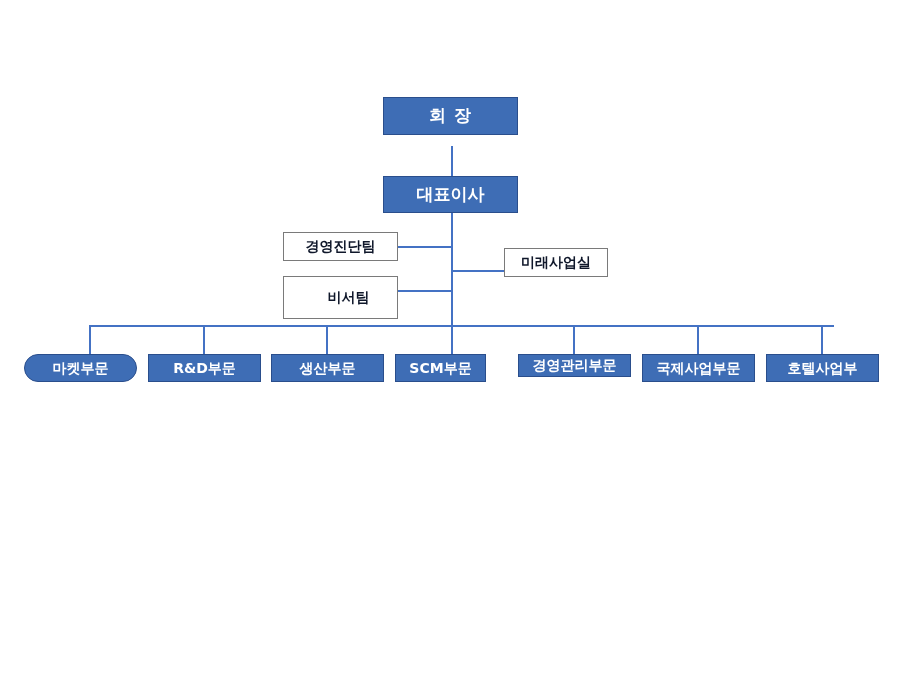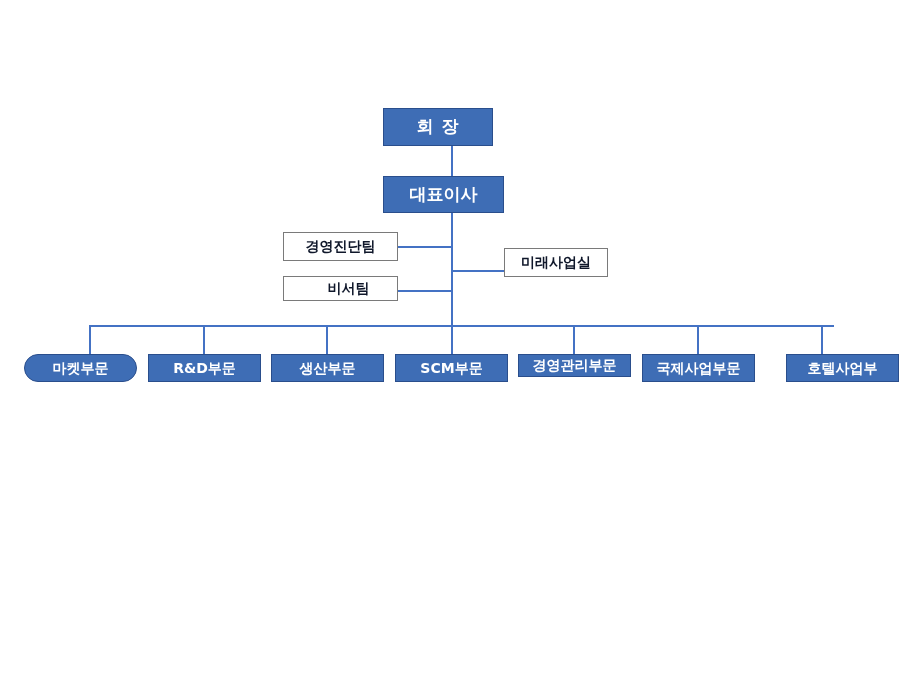--- a/index.html
+++ b/index.html
@@ -71,61 +71,61 @@
   <div class="conn h" style="left:90px; top:325px; width:744px;"></div>
 
   <div class="conn v" style="left:89px; top:325px; height:29px;"></div>
   <div class="conn v" style="left:203px; top:325px; height:29px;"></div>
   <div class="conn v" style="left:326px; top:325px; height:29px;"></div>
   <div class="conn v" style="left:451px; top:325px; height:29px;"></div>
   <div class="conn v" style="left:573px; top:325px; height:29px;"></div>
   <div class="conn v" style="left:697px; top:325px; height:29px;"></div>
   <div class="conn v" style="left:821px; top:325px; height:29px;"></div>
 
-  <div class="node blue" style="left:383px; top:108px; width:110px; height:38px; font-size:17px; letter-spacing:1px;">
+  <div class="node blue" style="left:383px; top:97px; width:135px; height:38px; font-size:17px; letter-spacing:1px;">
     <span class="node-label">회 장</span>
   </div>
 
-  <div class="node blue" style="left:383px; top:176px; width:121px; height:37px; font-size:17px;">
+  <div class="node blue" style="left:383px; top:176px; width:135px; height:37px; font-size:17px;">
     <span class="node-label">대표이사</span>
   </div>
 
   <div class="node white" style="left:283px; top:232px; width:115px; height:29px; font-size:14px;">
     <span class="node-label">경영진단팀</span>
   </div>
 
-  <div class="node white" style="left:283px; top:276px; width:115px; height:25px; font-size:14px;padding-left:16px;">
+  <div class="node white" style="left:283px; top:276px; width:115px; height:43px; font-size:14px;padding-left:16px;">
     <span class="node-label">비서팀</span>
   </div>
 
   <div class="node white" style="left:504px; top:248px; width:104px; height:29px; font-size:14px;">
     <span class="node-label">미래사업실</span>
   </div>
 
   <div class="node blue" style="left:24px; top:354px; width:113px; height:28px; font-size:14px;border-radius:14px;">
     <span class="node-label">마켓부문</span>
   </div>
 
   <div class="node blue" style="left:148px; top:354px; width:113px; height:28px; font-size:14px;">
     <span class="node-label">R&amp;D부문</span>
   </div>
 
   <div class="node blue" style="left:271px; top:354px; width:113px; height:28px; font-size:14px;">
     <span class="node-label">생산부문</span>
   </div>
 
-  <div class="node blue" style="left:395px; top:354px; width:113px; height:28px; font-size:14px;">
+  <div class="node blue" style="left:395px; top:354px; width:91px; height:28px; font-size:14px;">
     <span class="node-label">SCM부문</span>
   </div>
 
   <div class="node blue" style="left:518px; top:354px; width:113px; height:23px; font-size:14px;">
     <span class="node-label">경영관리부문</span>
   </div>
 
   <div class="node blue" style="left:642px; top:354px; width:113px; height:28px; font-size:14px;">
     <span class="node-label">국제사업부문</span>
   </div>
 
-  <div class="node blue" style="left:766px; top:354px; width:113px; height:28px; font-size:14px;margin-left:20px;">
+  <div class="node blue" style="left:766px; top:354px; width:113px; height:28px; font-size:14px;">
     <span class="node-label">호텔사업부</span>
   </div>
 
 </div>
 
 </body></html>

